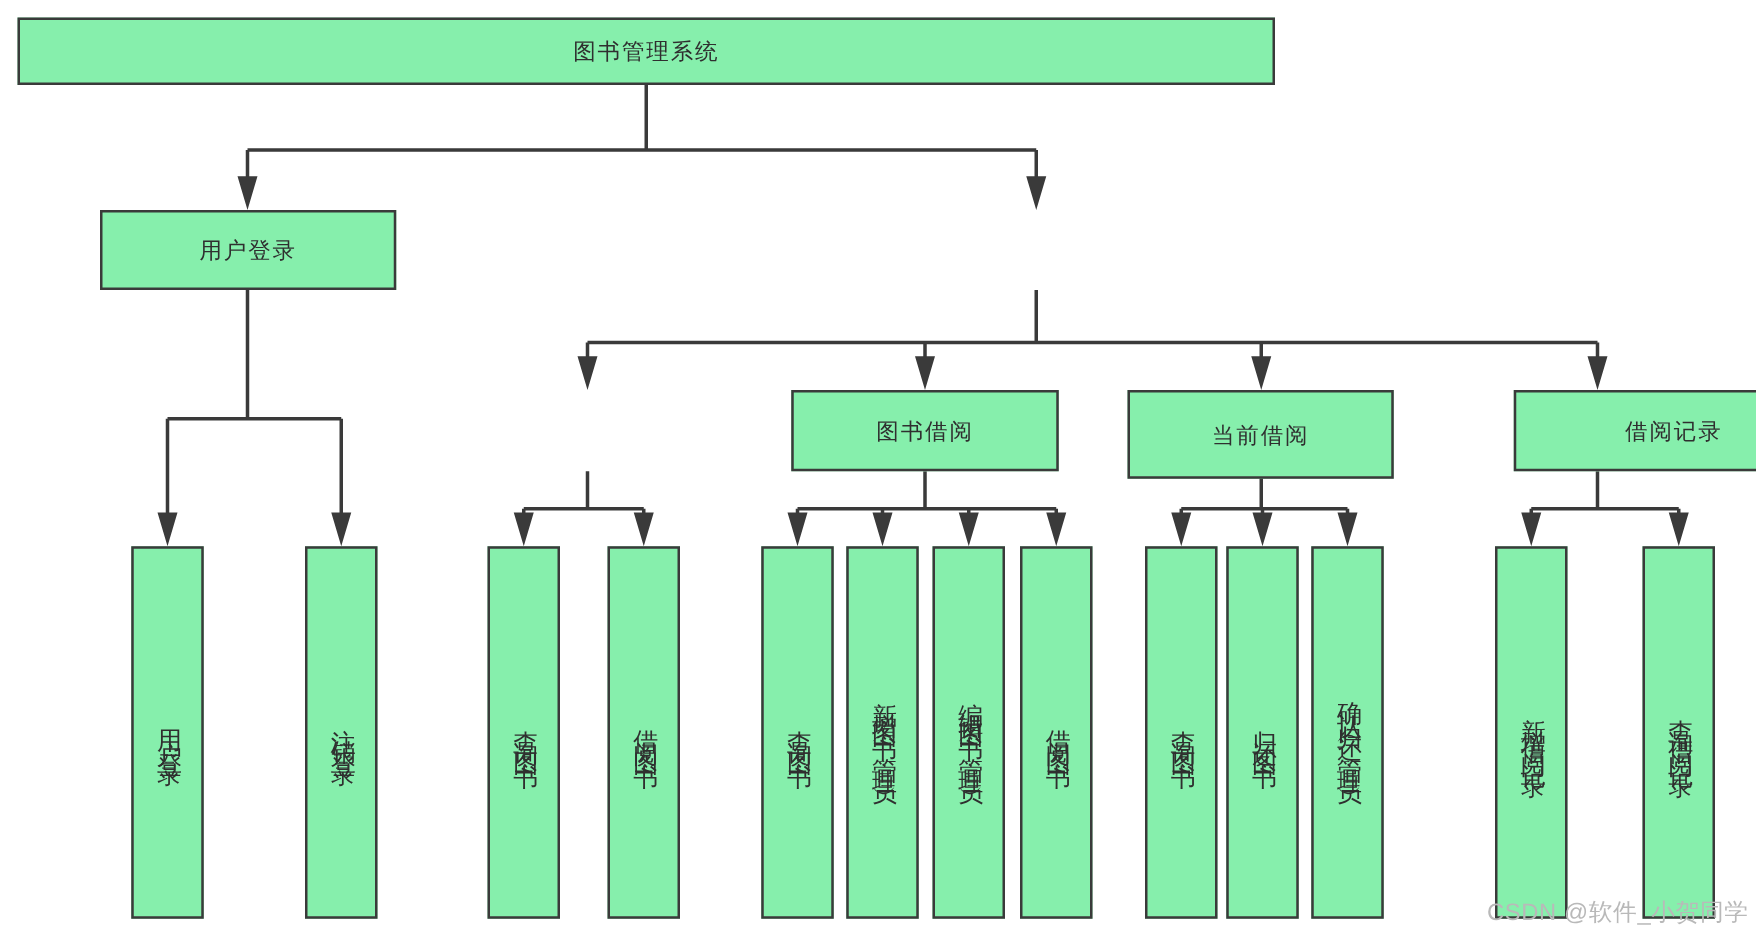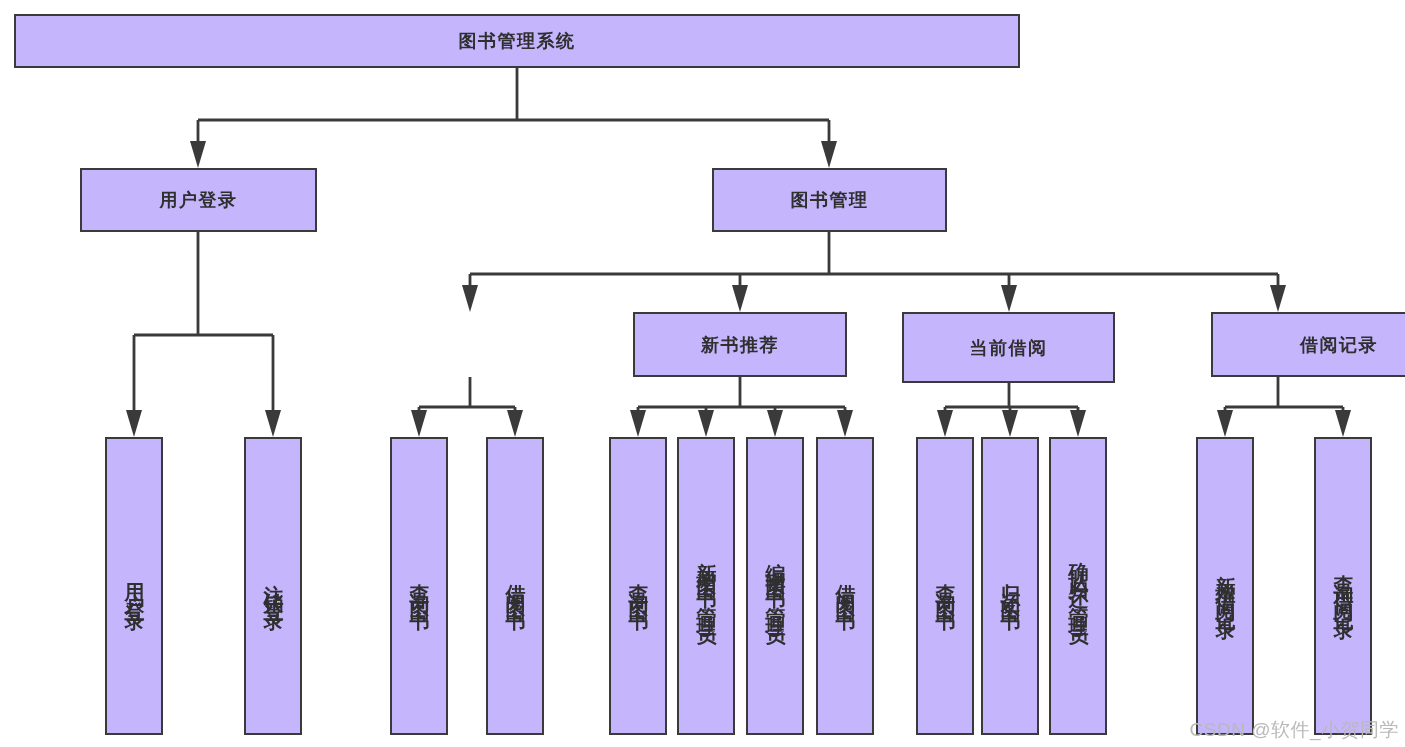--- a/index.html
+++ b/index.html
@@ -3,22 +3,22 @@
 <meta charset="utf-8">
 <style>
   html,body { margin:0; padding:0; background:#ffffff; }
   .stage {
     position:relative; width:1405px; height:747px; background:#ffffff;
     font-family:"Liberation Sans","DejaVu Sans",sans-serif;
     color:#2f2f2f; overflow:hidden;
   }
   .stage svg { position:absolute; left:0; top:0; z-index:1; }
   .box {
-    position:absolute; box-sizing:border-box; background:#c4b5fd;
-    border:2.5px solid #3a3a3a; z-index:2;font-weight:bold;
+    position:absolute; box-sizing:border-box; background:#86efac;
+    border:2.5px solid #3a3a3a; z-index:2;
   }
   .box.h {
     display:flex; align-items:center; justify-content:center;
     font-size:18px; letter-spacing:1.5px; white-space:nowrap;
   }
   .box.v {
     width:58px; height:298px; top:437px;
     writing-mode:vertical-rl; text-align:center;
     font-size:20px; letter-spacing:9px; line-height:53px;
   }
@@ -52,23 +52,22 @@
       M630,410 H646 L638,437 Z  M698,410 H714 L706,437 Z
       M767,410 H783 L775,437 Z  M837,410 H853 L845,437 Z
       M937,410 H953 L945,437 Z  M1002,410 H1018 L1010,437 Z
       M1070,410 H1086 L1078,437 Z
       M1217,410 H1233 L1225,437 Z  M1335,410 H1351 L1343,437 Z"></path>
   </svg>
 
   <div class="box h" style="left:14px;top:14px;width:1006px;height:54px">图书管理系统</div>
 
   <div class="box h" style="left:80px;top:168px;width:237px;height:64px">用户登录</div>
-  <div class="box h" style="left:712px;top:168px;width:235px;height:64px">图书管理</div>
 
-  <div class="box h" style="left:633px;top:312px;width:214px;height:65px">新书推荐</div>
+  <div class="box h" style="left:633px;top:312px;width:214px;height:65px">图书借阅</div>
   <div class="box h" style="left:902px;top:312px;width:213px;height:71px">当前借阅</div>
   <div class="box h" style="left:1211px;top:312px;width:256px;height:65px">借阅记录</div>
 
   <div class="box v" style="left:105px">用户登录</div>
   <div class="box v" style="left:244px">注销登录</div>
 
   <div class="box v" style="left:390px">查询图书</div>
   <div class="box v" style="left:486px">借阅图书</div>
 
   <div class="box v" style="left:609px">查询图书</div>

